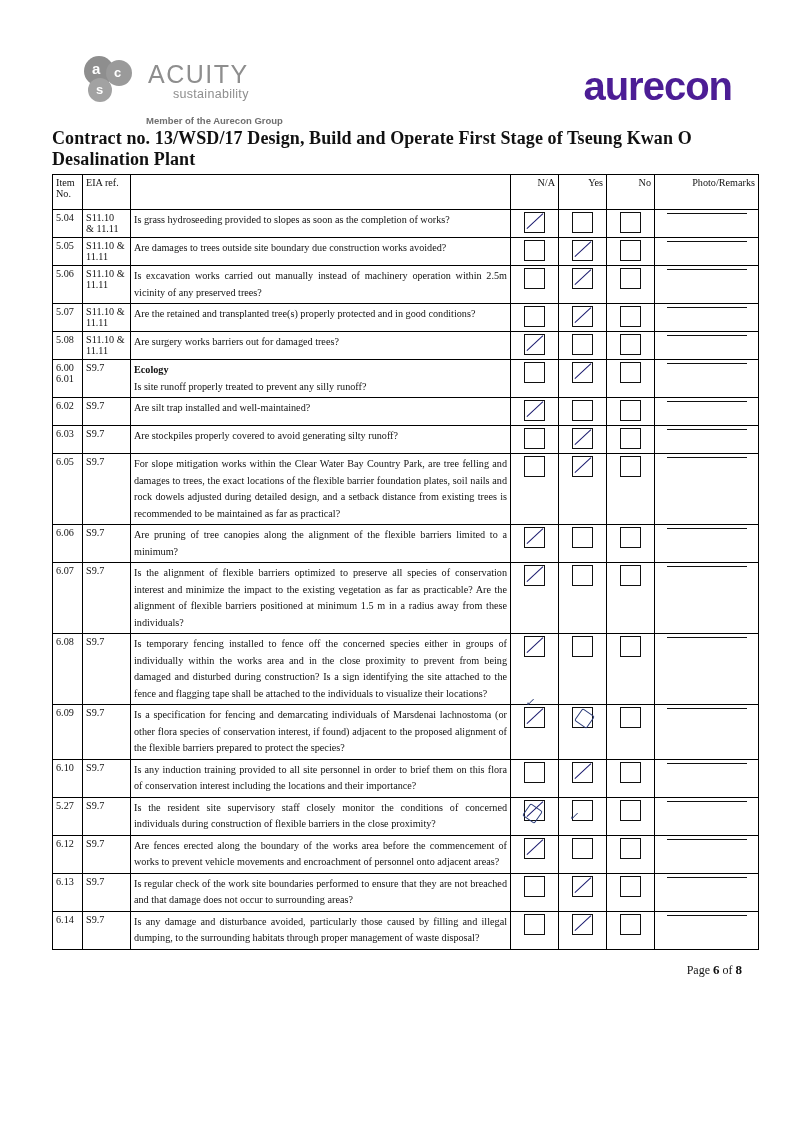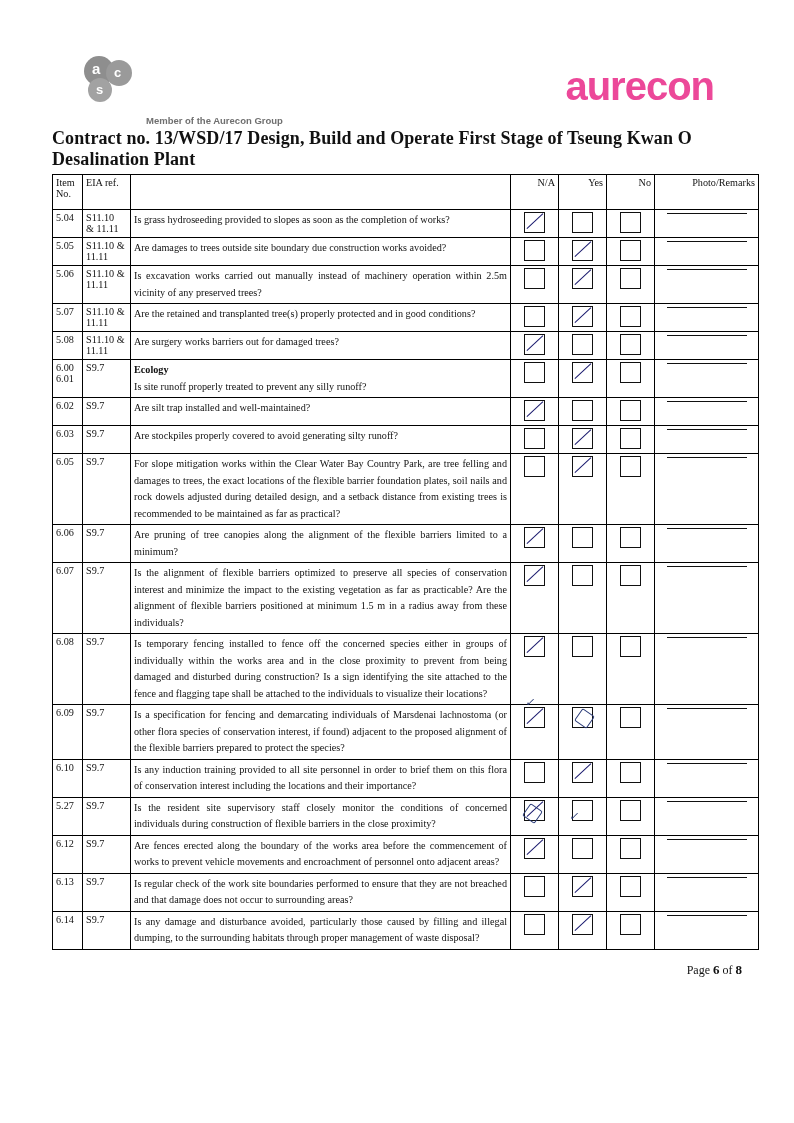--- a/index.html
+++ b/index.html
@@ -85,22 +85,22 @@
     color: #6f6f6f;
     font-weight: bold;
     margin-top: 9px;
     margin-left: 64px;
   }
   .aurecon {
     font-family: "Liberation Sans", sans-serif;
     font-weight: bold;
     font-size: 40px;
     letter-spacing: -1px;
-    color: #ec4899;
-    margin-right: 22px;
+    color: #4c1d95;
+    margin-right: 4px;
     margin-top: 10px;
   }
 
   
   .contract-title {
     text-align: left;
     font-family: "Liberation Serif", serif;
     font-weight: bold;
     font-size: 18px;
     padding: 2px 0 4px 0;
@@ -211,20 +211,24 @@
   <div class="header">
     <div class="logo-left">
       <div class="logo-left-row">
         <div class="acuity-mark">
           <div class="blob b1"></div>
           <div class="blob b2"></div>
           <div class="blob b3"></div>
           <span class="letter l-a">a</span>
           <span class="letter l-c">c</span>
           <span class="letter l-s">s</span>
+        </div>
+        <div class="acuity-text">
+          <div class="acuity-name">ACUITY</div>
+          <div class="acuity-sub">sustainability</div>
         </div>
       </div>
       <div class="acuity-member">Member of the Aurecon Group</div>
     </div>
     <div class="aurecon">aurecon</div>
   </div>
 
   <div class="contract-title">Contract no.  13/WSD/17 Design, Build and Operate First Stage of Tseung Kwan O Desalination Plant</div>
 
   <table class="form">

